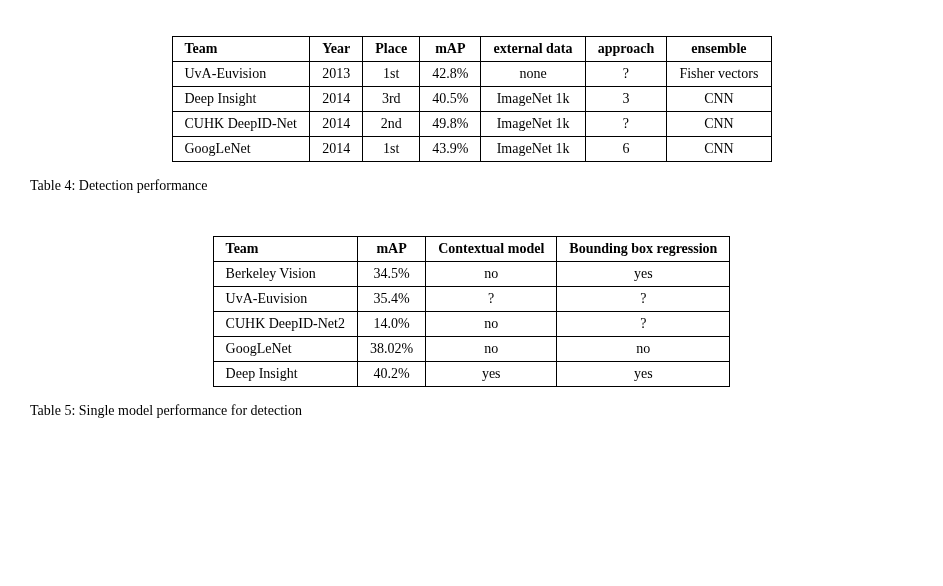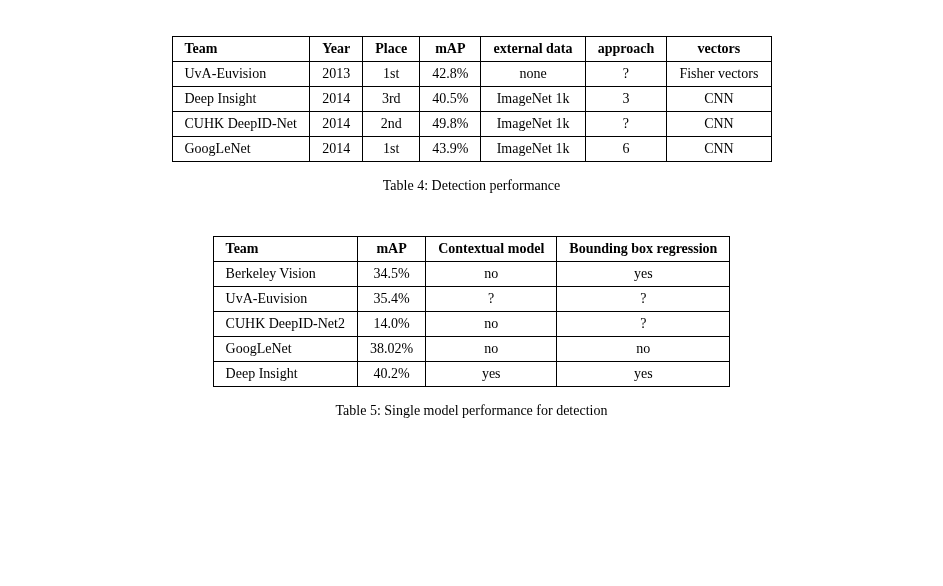--- a/index.html
+++ b/index.html
@@ -35,21 +35,21 @@
 
     table th {
       font-weight: bold;
     }
 
     table td:first-child, table th:first-child {
       text-align: left;
     }
 
     .table-caption {
-      text-align: center;
+      text-align: left;
       margin-top: 6px;
       margin-bottom: 18px;
       font-size: 14px;
     }
 
     .table1 {
       min-width: 600px;
     }
 
     .table2 {
@@ -62,21 +62,21 @@
 <div class="table-container">
   <table class="table1">
     <thead>
       <tr id="table1-header-row">
           <th>Team</th>
           <th>Year</th>
           <th>Place</th>
           <th>mAP</th>
           <th>external data</th>
           <th>approach</th>
-          <th>vectors</th>
+          <th>ensemble</th>
         </tr>
     </thead>
     <tbody id="table1-body">
         <tr>
           <td>UvA-Euvision</td>
           <td>2013</td>
           <td>1st</td>
           <td>42.8%</td>
           <td>none</td>
           <td>?</td>

